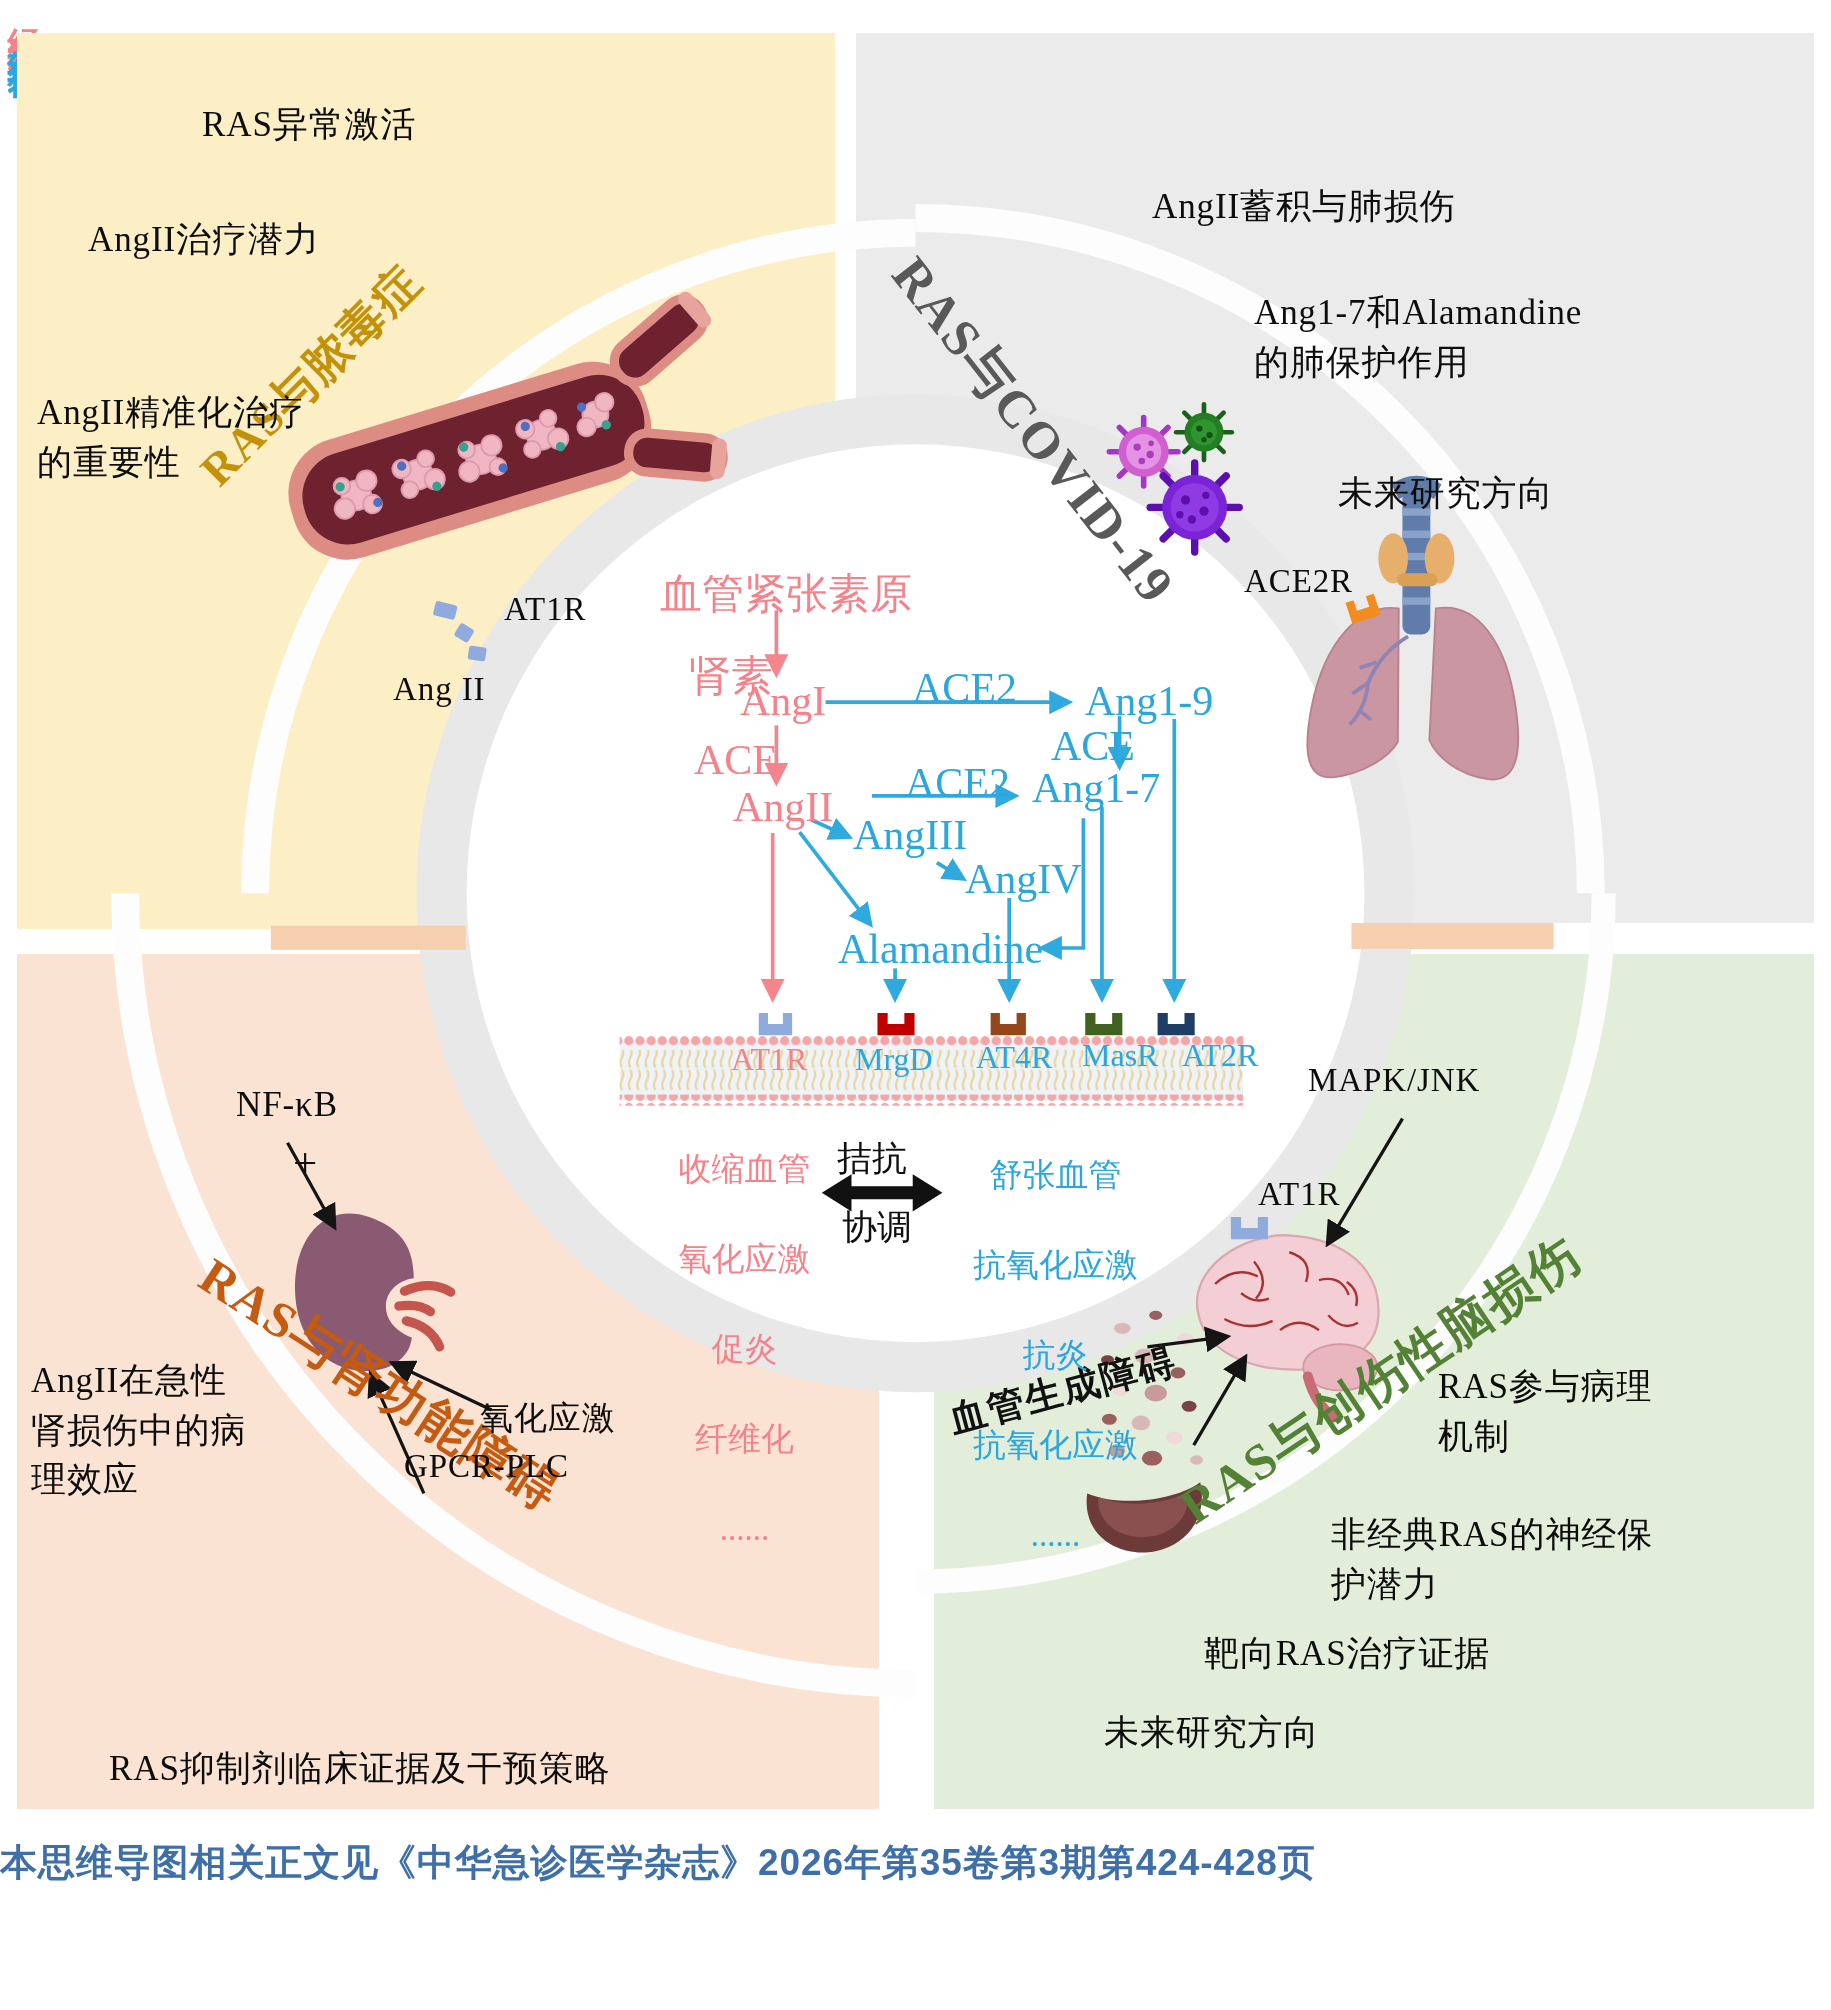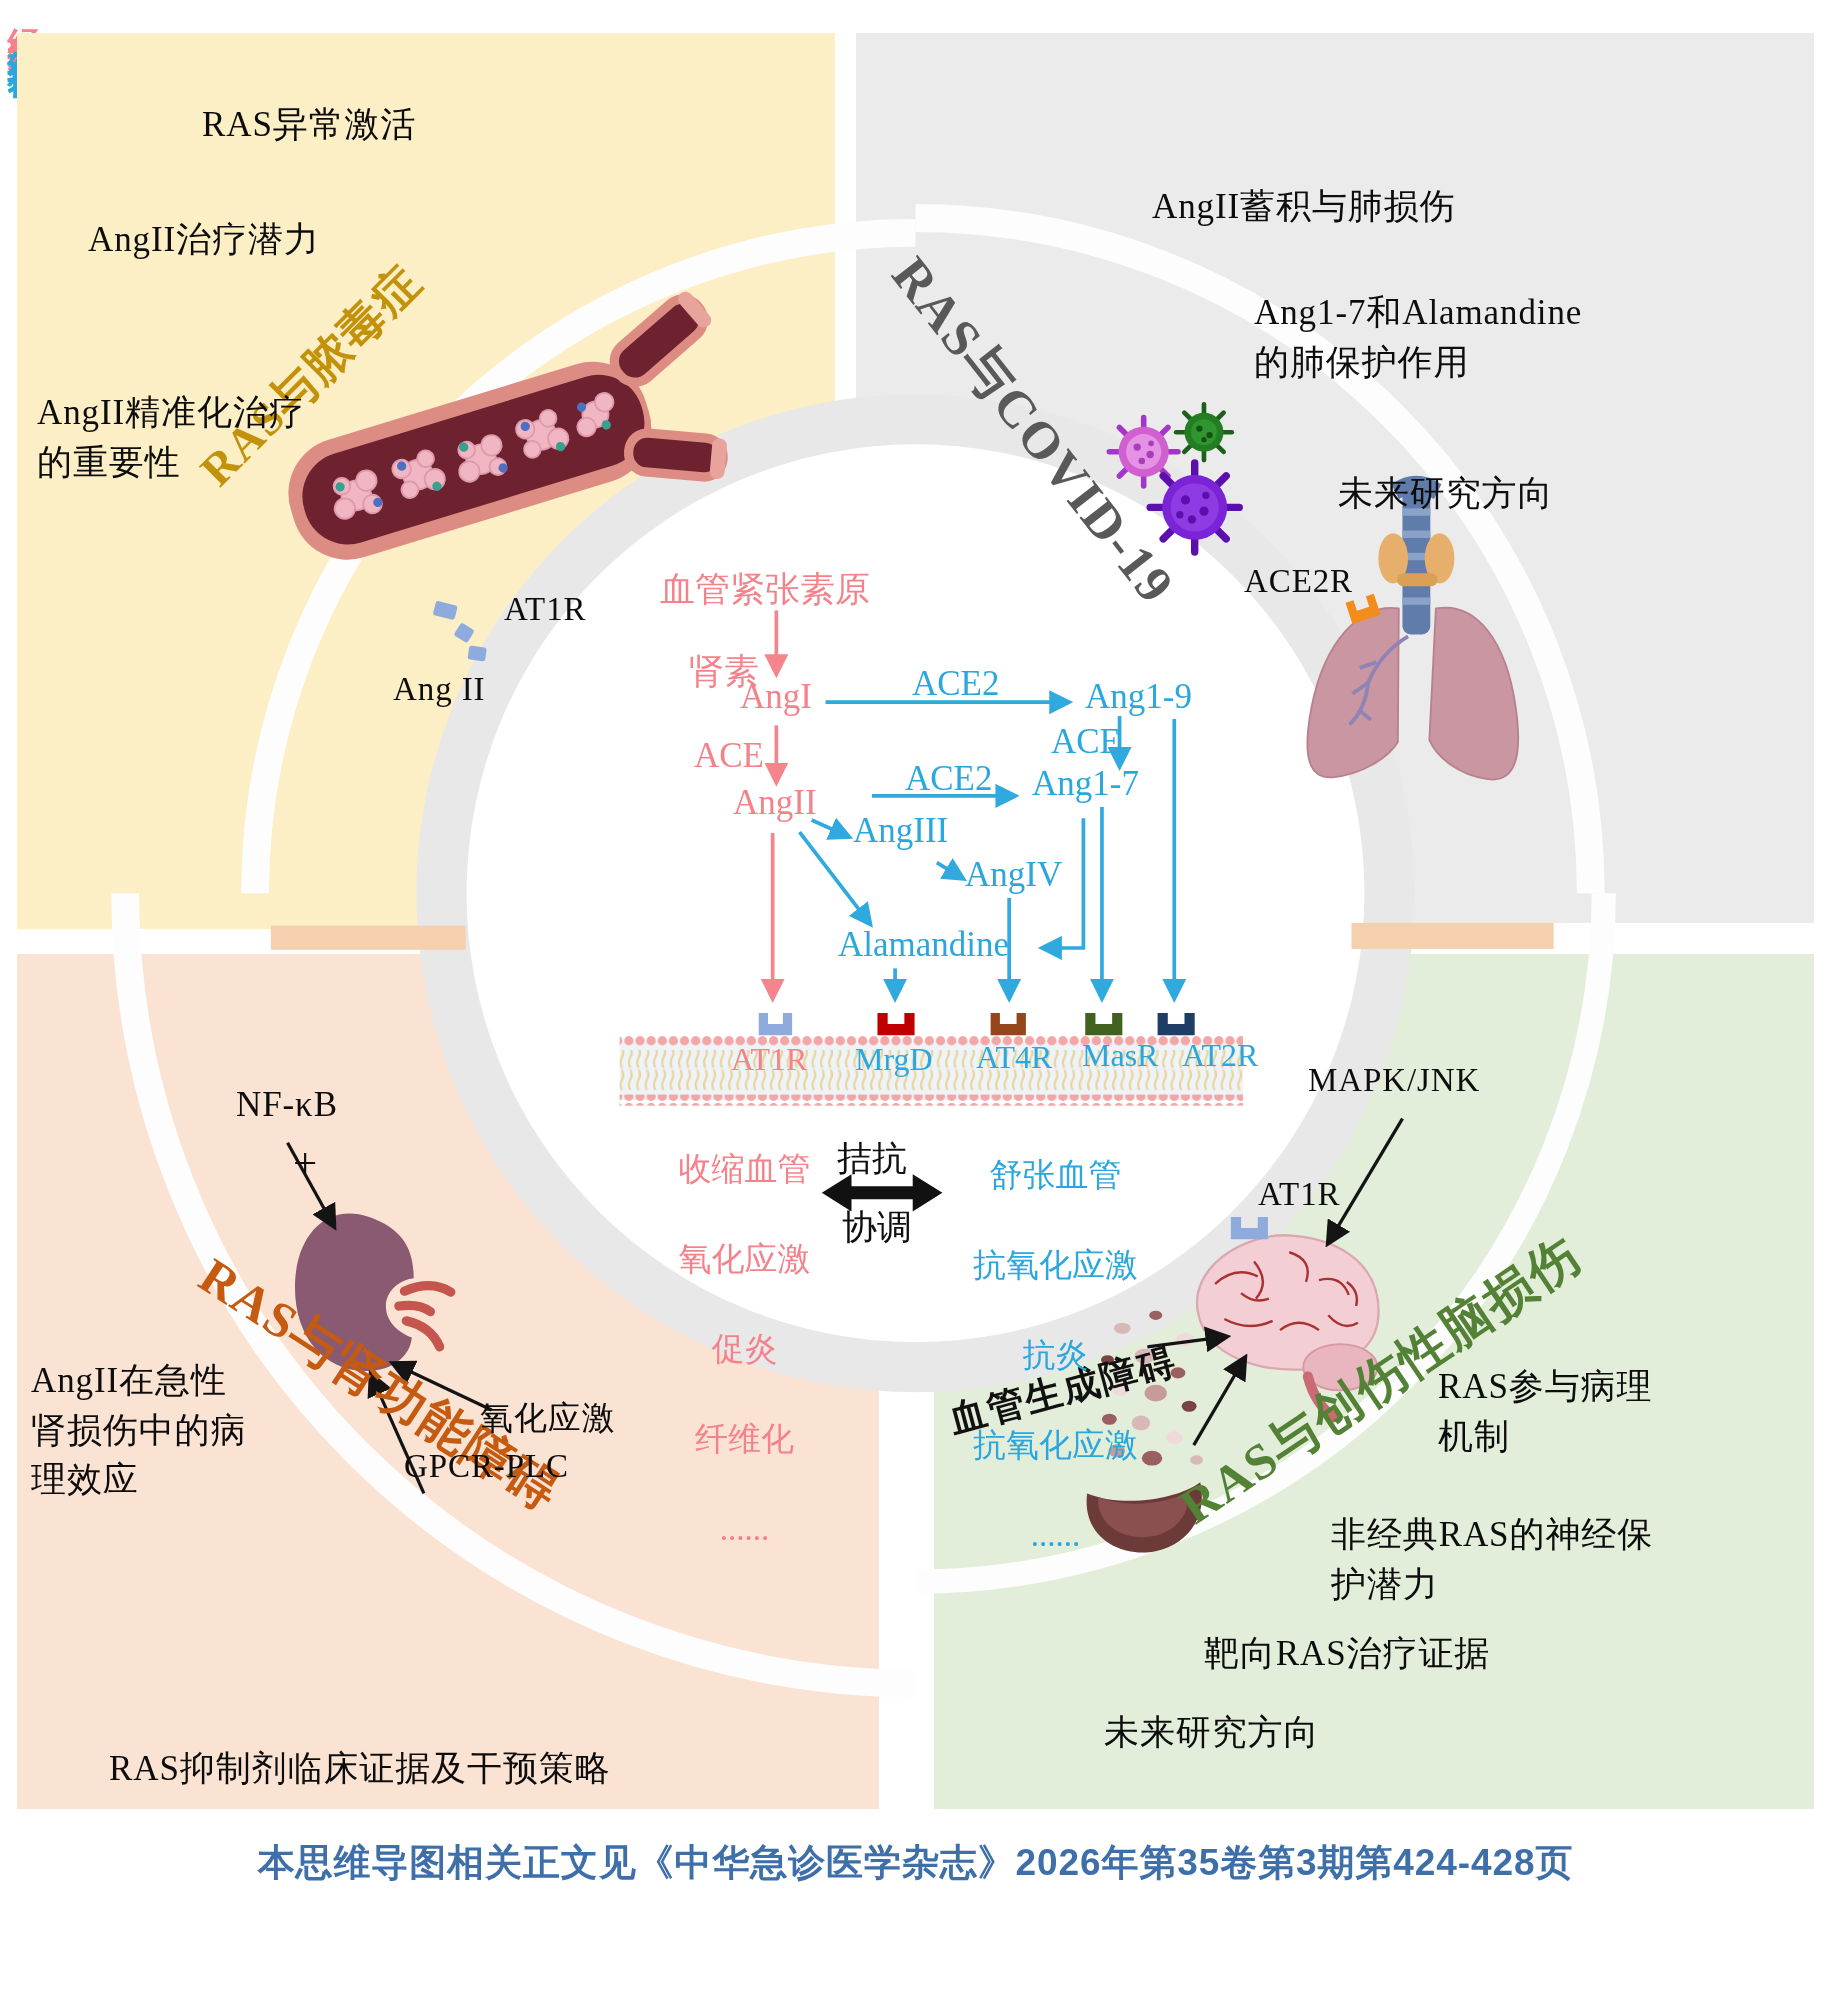--- a/index.html
+++ b/index.html
@@ -5,25 +5,25 @@
   html,body{margin:0;padding:0;background:#fff}
   #canvas{position:relative;width:1831px;height:2011px;background:#fff;
           font-family:"Liberation Serif","DejaVu Serif",serif;overflow:hidden}
   .q{position:absolute}
   .txt{position:absolute;color:#0d0d0d;font-size:35px;line-height:1.42;white-space:pre-line;letter-spacing:0.9px}
   .small{font-size:33px}
   .pinktx{color:#f4828a}
   .bluetx{color:#2ba7dd}
   .vert{writing-mode:vertical-rl;letter-spacing:4.6px;font-size:35px;font-weight:bold}
   .title{position:absolute;font-weight:bold;transform-origin:0 0;white-space:nowrap;letter-spacing:1.9px}
-  .node{position:absolute;font-size:35px;white-space:nowrap}
+  .node{position:absolute;font-size:42px;white-space:nowrap}
   .rlabel{position:absolute;font-size:32px;white-space:nowrap}
   .effects{position:absolute;text-align:center;font-size:33px;line-height:45px;white-space:pre-line}
   .balance{position:absolute;font-size:35px;color:#101010;white-space:nowrap}
-  #caption{position:absolute;left:0;top:1838px;width:1831px;text-align:center;
+  #caption{position:absolute;left:0;top:1838px;width:1831px;
            font-family:"Liberation Sans","DejaVu Sans",sans-serif;font-weight:bold;font-size:37px;color:#3e6fa9;letter-spacing:0.9px}
   svg{position:absolute;left:0;top:0}
 </style>
 </head>
 <body>
 
 <div id="canvas">
 
   <div class="q" style="left:16.7px;top:33px;width:818px;height:896px;background:#fceec5"></div>
   <div class="q" style="left:856px;top:33px;width:958px;height:890px;background:#ebebeb"></div>

